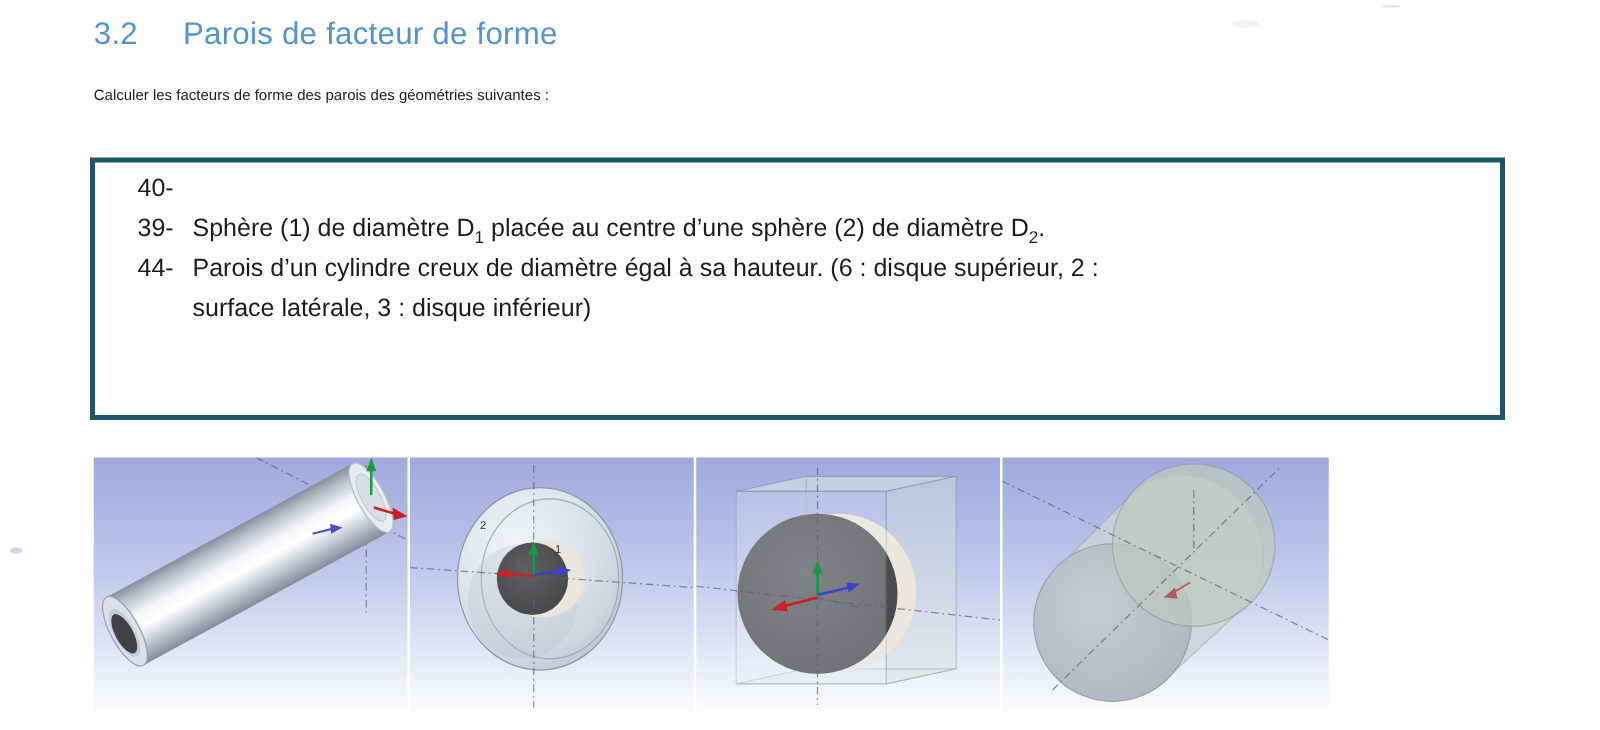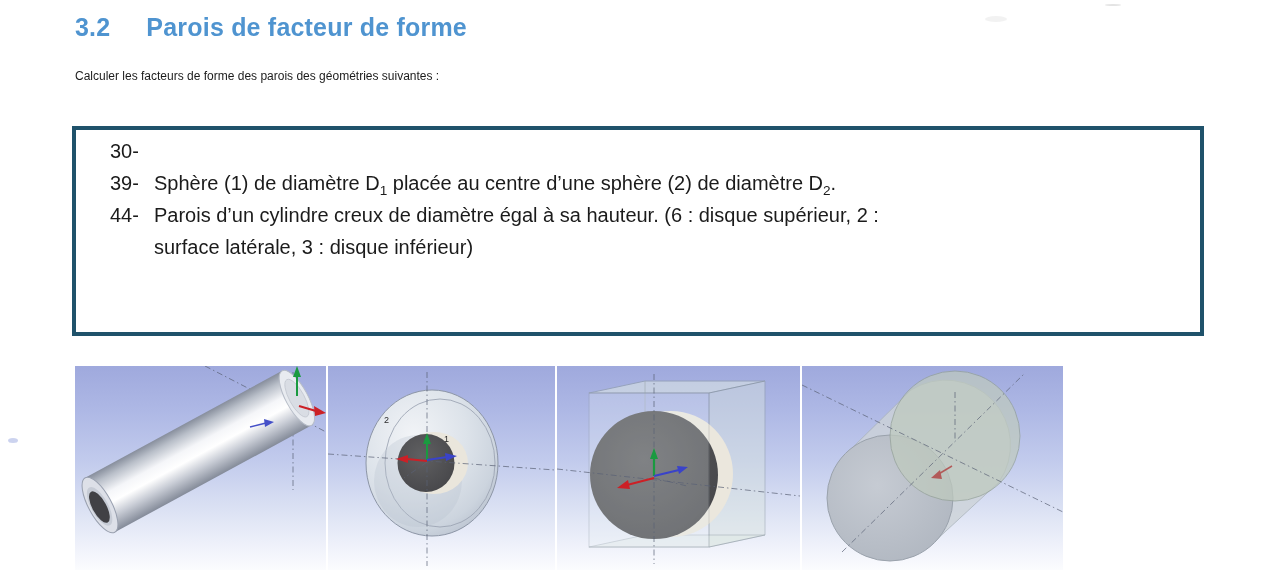--- a/index.html
+++ b/index.html
@@ -9,21 +9,21 @@
   }
   html,body{margin:0;padding:0;}
   body{
     width:1280px;height:584px;position:relative;overflow:hidden;
     background:#ffffff;color:var(--text);
     font-family:"Liberation Sans", sans-serif;
   }
   .heading{
     position:absolute;left:75px;top:13px;
     display:flex;gap:36px;
-    font-size:25px;font-weight:bold;color:var(--accent);
+    font-size:25px;font-weight:normal;color:var(--accent);
     letter-spacing:0.2px;
   }
   .intro{
     position:absolute;left:75px;top:63px;
     font-size:12px;line-height:26px;
   }
   .exercise-box{
     position:absolute;left:72px;top:126px;width:1132px;height:210px;
     box-sizing:border-box;border:4px solid var(--box-border);
     padding:5px 10px 0 34px;
@@ -51,21 +51,21 @@
 <div class="heading">
   <span>3.2</span>
   <span>Parois de facteur de forme</span>
 </div>
 
 <div class="intro">Calculer les facteurs de forme des parois des géométries suivantes :</div>
 
 <div class="exercise-box">
   <div>
       <div class="ex-row">
-        <span class="ex-num">30-</span>
+        <span class="ex-num">40-</span>
       </div>
       <div class="ex-row">
         <span class="ex-num">39-</span>
         <span class="ex-text">Sphère (1) de diamètre D<sub>1</sub> placée au centre d’une sphère (2) de diamètre D<sub>2</sub>.</span>
       </div>
       <div class="ex-row">
         <span class="ex-num">44-</span>
         <span class="ex-text">Parois d’un cylindre creux de diamètre égal à sa hauteur. (6 : disque supérieur, 2 :
 surface latérale, 3 : disque inférieur)</span>
       </div>

